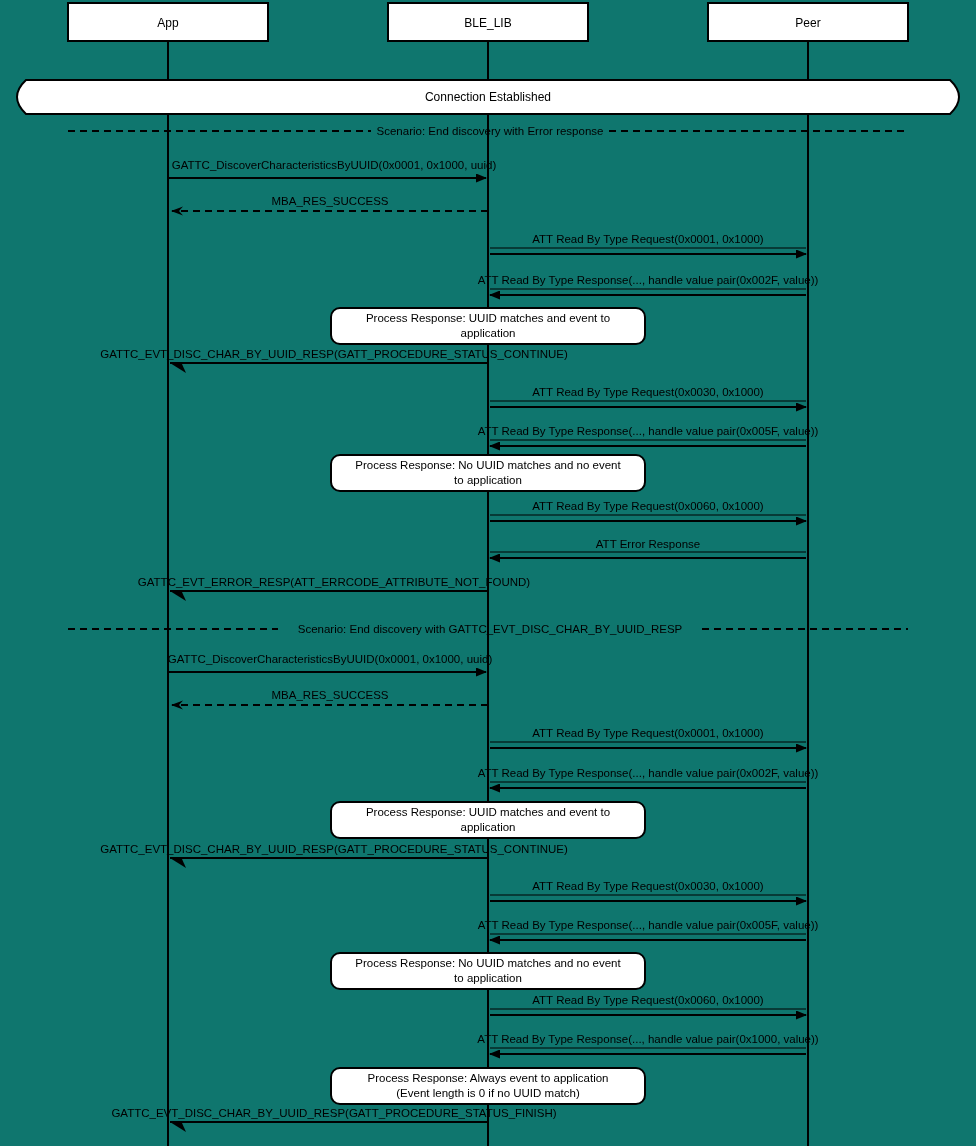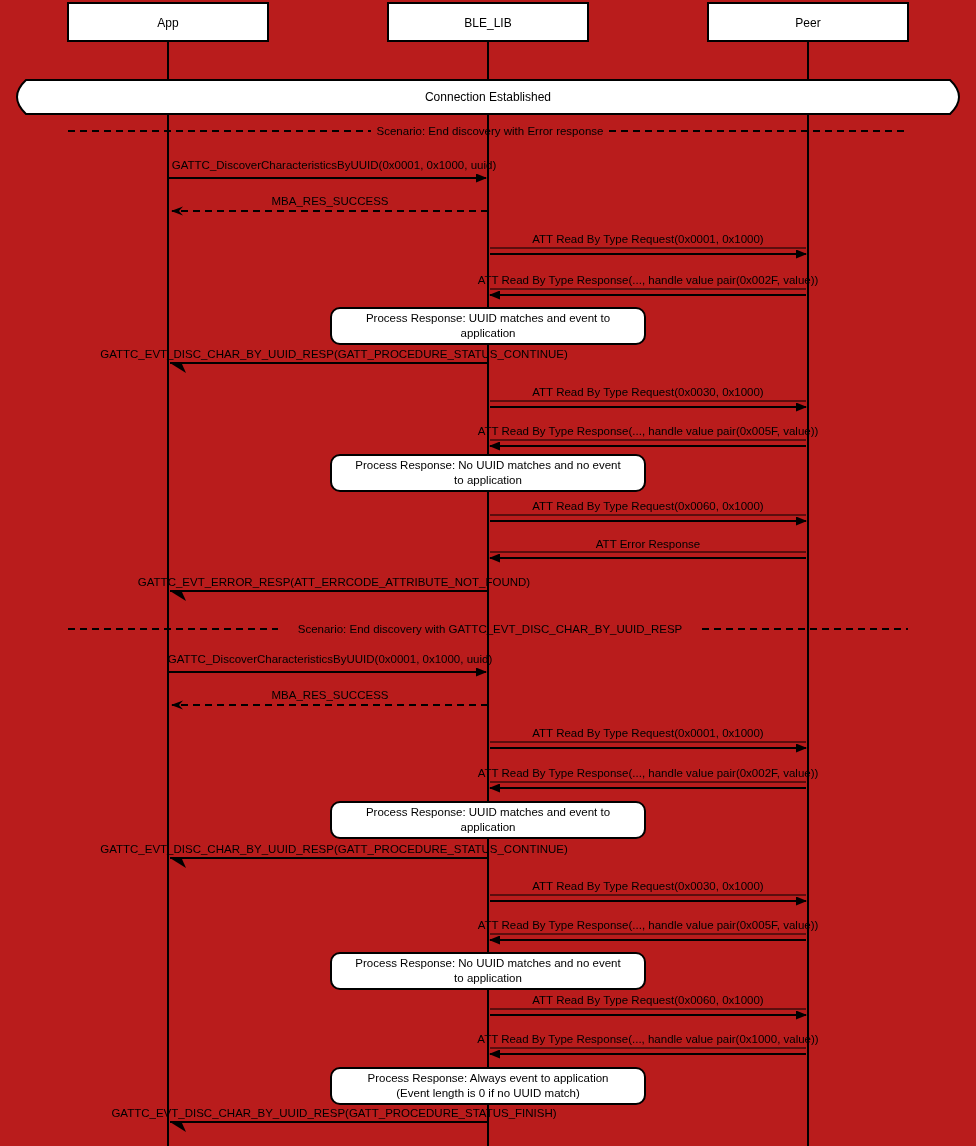--- a/index.html
+++ b/index.html
@@ -7,21 +7,21 @@
     padding: 0;
     background: #ffffff;
   }
   body {
     font-family: "Liberation Sans", sans-serif;
   }
   #diagram-root {
     position: relative;
     width: 976px;
     height: 1146px;
-    background: #b91c1c;
+    background: #0f766e;
     overflow: hidden;
   }
   svg.seq { display: block; }
   text {
     font-family: "Liberation Sans", sans-serif;
     font-size: 11.5px;
     fill: #000000;
   }
   text.lifeline-title { font-size: 12px; }
   text.msg { font-size: 11.5px; }

